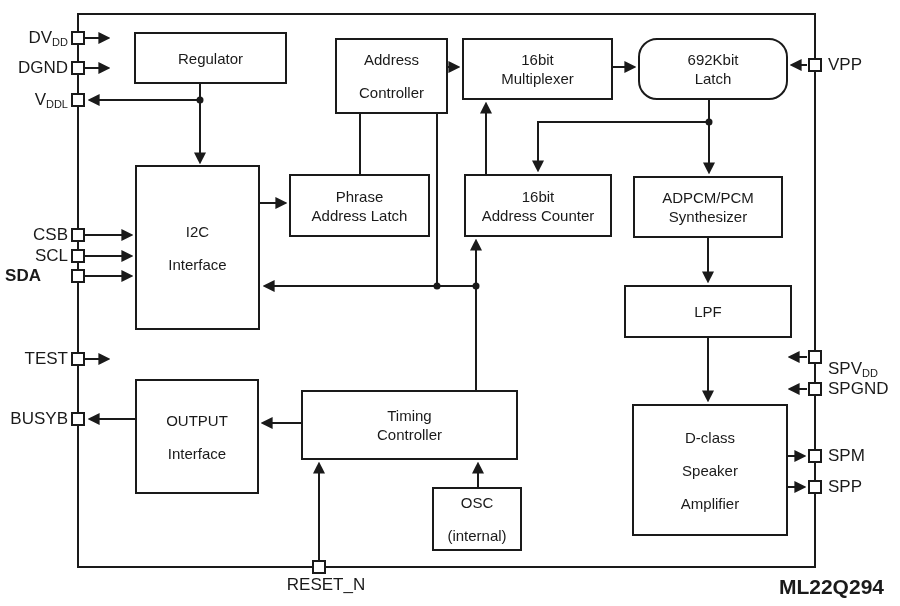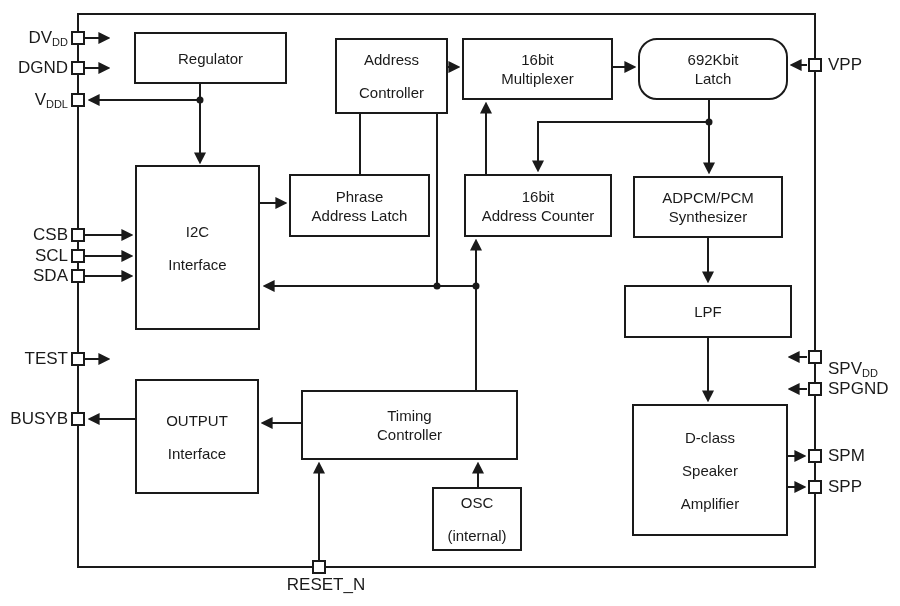--- a/index.html
+++ b/index.html
@@ -132,31 +132,32 @@
       <div class="pin-label align-right" style="right: 832px; top: 28px;"><span>DV</span><span class="sub">DD</span></div>
       <div class="pin-square" style="left: 71px; top: 61px; border-color: rgb(26, 26, 26);"></div>
       <div class="pin-label align-right" style="right: 832px; top: 58px;"><span>DGND</span></div>
       <div class="pin-square" style="left: 71px; top: 93px; border-color: rgb(26, 26, 26);"></div>
       <div class="pin-label align-right" style="right: 832px; top: 90px;"><span>V</span><span class="sub">DDL</span></div>
       <div class="pin-square" style="left: 71px; top: 228px; border-color: rgb(26, 26, 26);"></div>
       <div class="pin-label align-right" style="right: 832px; top: 225px;"><span>CSB</span></div>
       <div class="pin-square" style="left: 71px; top: 249px; border-color: rgb(26, 26, 26);"></div>
       <div class="pin-label align-right" style="right: 832px; top: 246px;"><span>SCL</span></div>
       <div class="pin-square" style="left: 71px; top: 269px; border-color: rgb(26, 26, 26);"></div>
-      <div class="pin-label align-right" style="right: 832px; top: 266px;"><span>SDA</span></div>
+      <div class="pin-label align-right" style="right: 859px; top: 266px; font-weight: bold;"><span>SDA</span></div>
       <div class="pin-square" style="left: 71px; top: 352px; border-color: rgb(26, 26, 26);"></div>
       <div class="pin-label align-right" style="right: 832px; top: 349px;"><span>TEST</span></div>
       <div class="pin-square" style="left: 71px; top: 412px; border-color: rgb(26, 26, 26);"></div>
       <div class="pin-label align-right" style="right: 832px; top: 409px;"><span>BUSYB</span></div>
       <div class="pin-square" style="left: 808px; top: 58px; border-color: rgb(26, 26, 26);"></div>
       <div class="pin-label" style="left: 828px; top: 55px;"><span>VPP</span></div>
       <div class="pin-square" style="left: 808px; top: 350px; border-color: rgb(26, 26, 26);"></div>
       <div class="pin-label" style="left: 828px; top: 359px;"><span>SPV</span><span class="sub">DD</span></div>
       <div class="pin-square" style="left: 808px; top: 382px; border-color: rgb(26, 26, 26);"></div>
       <div class="pin-label" style="left: 828px; top: 379px;"><span>SPGND</span></div>
       <div class="pin-square" style="left: 808px; top: 449px; border-color: rgb(26, 26, 26);"></div>
       <div class="pin-label" style="left: 828px; top: 446px;"><span>SPM</span></div>
       <div class="pin-square" style="left: 808px; top: 480px; border-color: rgb(26, 26, 26);"></div>
       <div class="pin-label" style="left: 828px; top: 477px;"><span>SPP</span></div>
       <div class="pin-square" style="left: 312px; top: 560px; border-color: rgb(26, 26, 26);"></div>
       <div class="pin-label" style="left: 326px; top: 575px; transform: translateX(-50%);"><span>RESET_N</span></div>
     </div>
+  <div class="part-number">ML22Q294</div>
 </div>
 
 </body></html>

